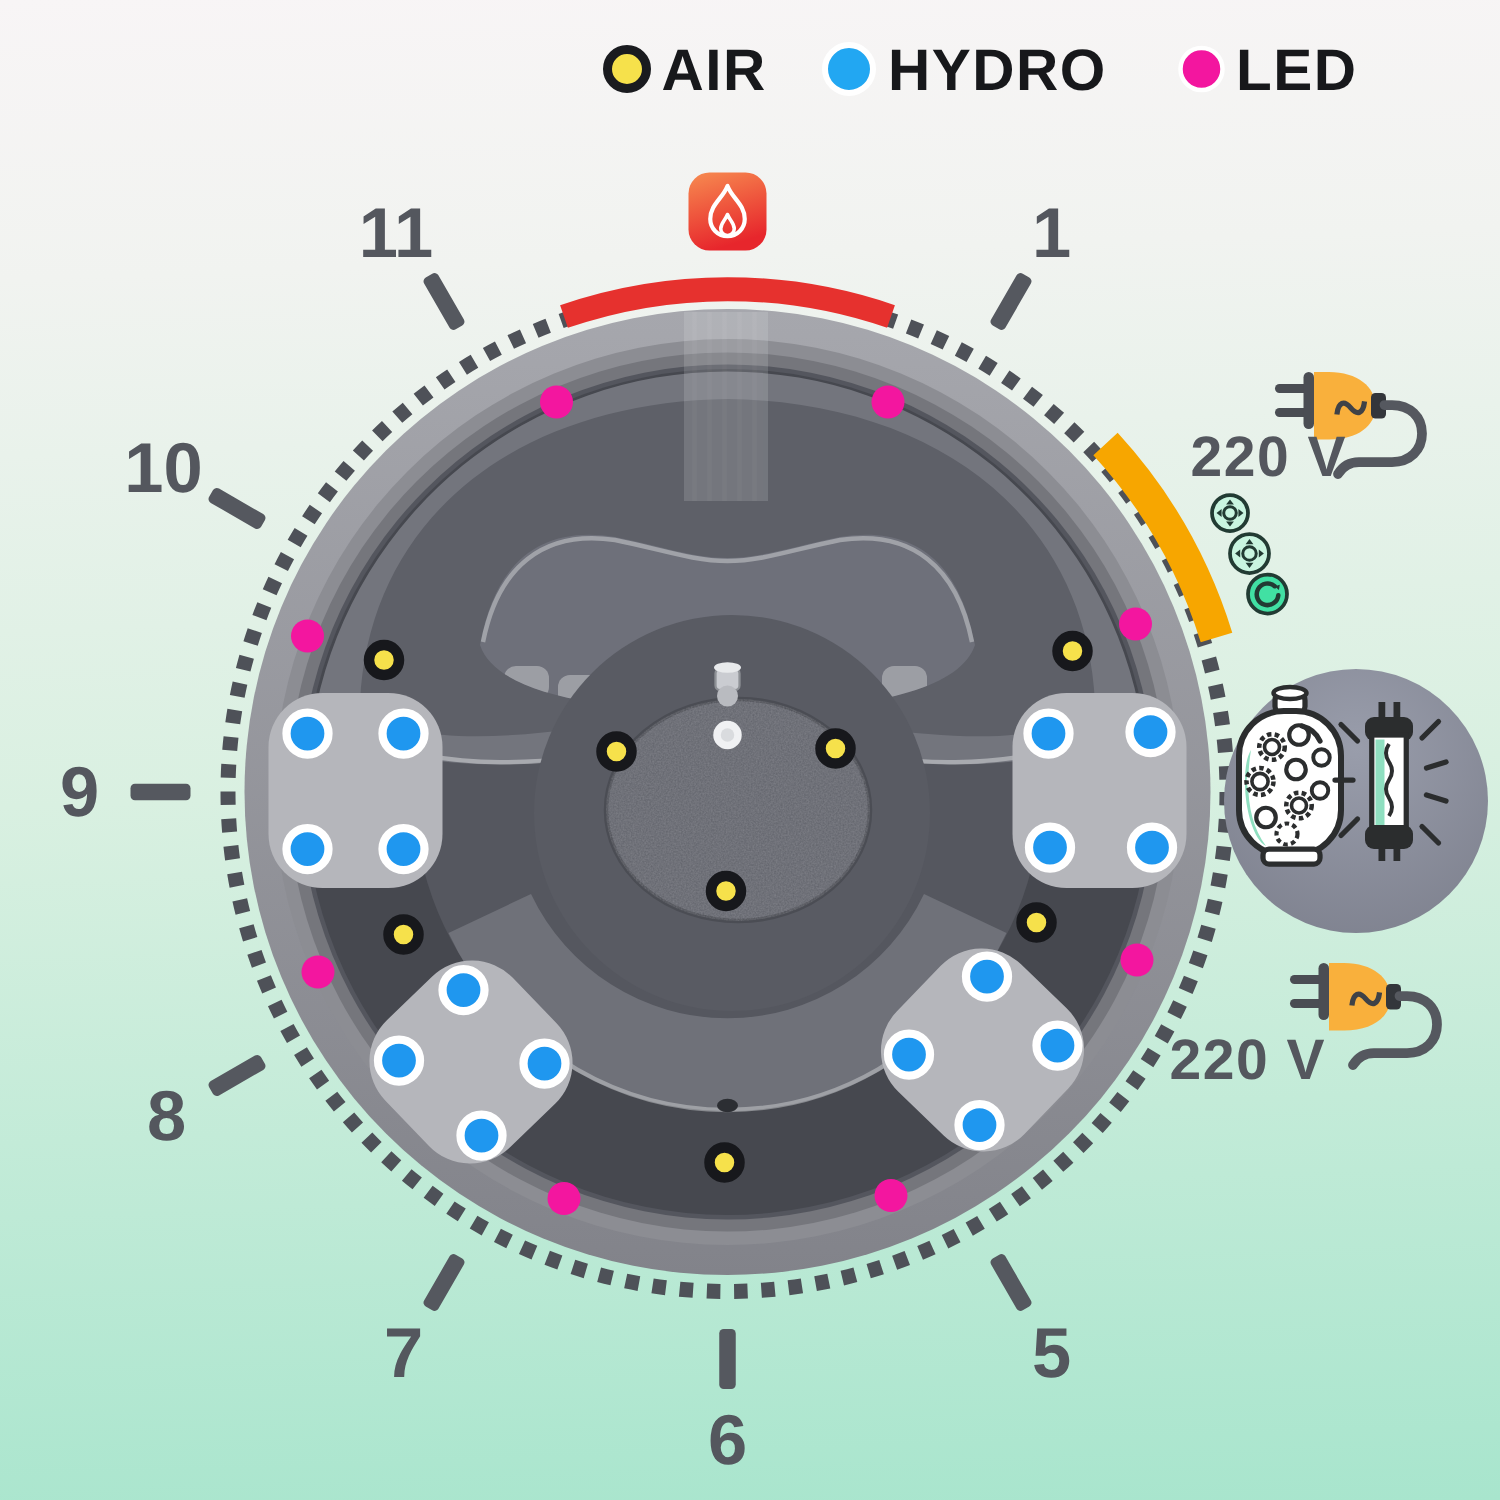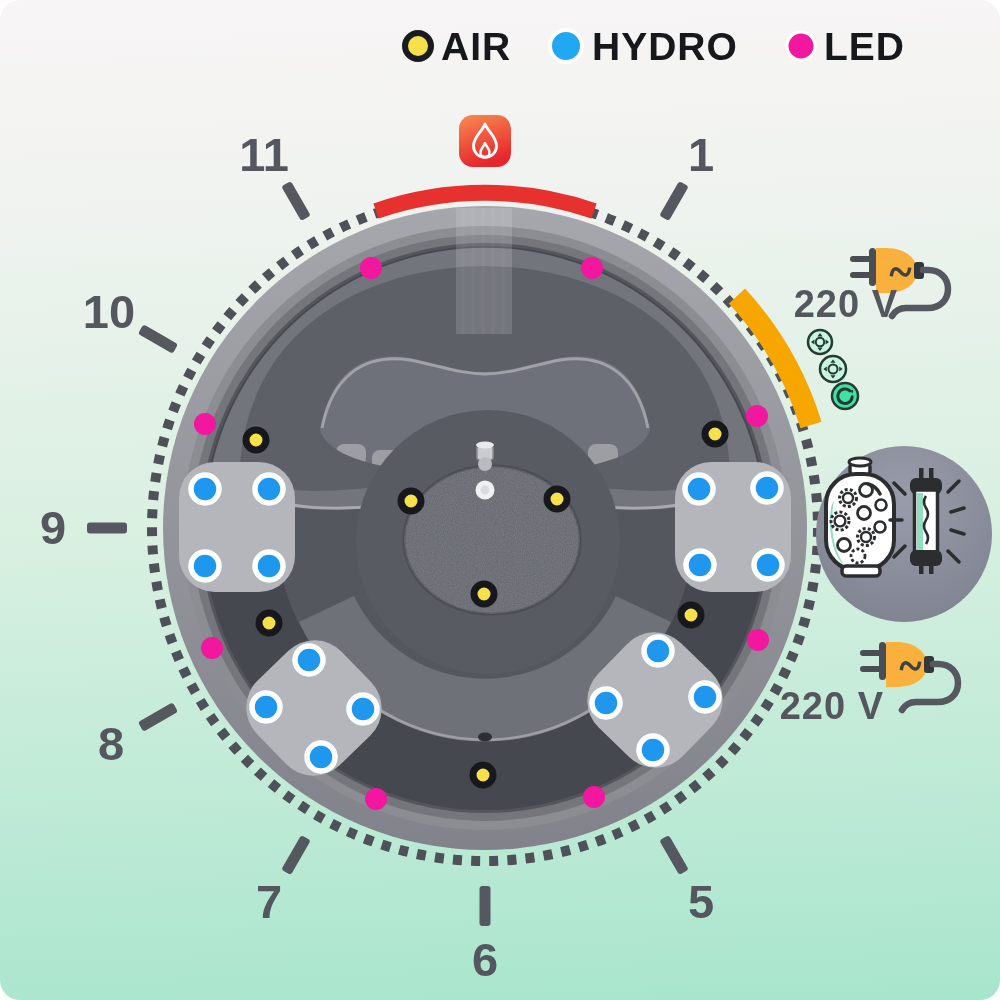--- a/index.html
+++ b/index.html
@@ -1,20 +1,19 @@
 <!DOCTYPE html>
 <html><head>
 <meta charset="utf-8">
 <style>
   html,body{margin:0;padding:0;}
   .canvas{
     position:relative;width:1000px;height:1000px;overflow:hidden;
     background:linear-gradient(178deg,#f8f5f6 0%,#f1f3f0 18%,#d9f0e1 52%,#a8e5cd 100%);
     font-family:"Liberation Sans",sans-serif;
-    border-radius:20px;
   }
   svg{position:absolute;left:0;top:0;}
   text{font-family:"Liberation Sans",sans-serif;}
   .legend-label{font-size:39px;font-weight:bold;fill:#17181b;letter-spacing:1px;}
   .dial-number{font-size:47px;font-weight:bold;fill:#54575e;}
   .volt-label{font-size:38px;font-weight:bold;fill:#54575e;letter-spacing:1px;}
 </style>
 </head>
 <body>
 

